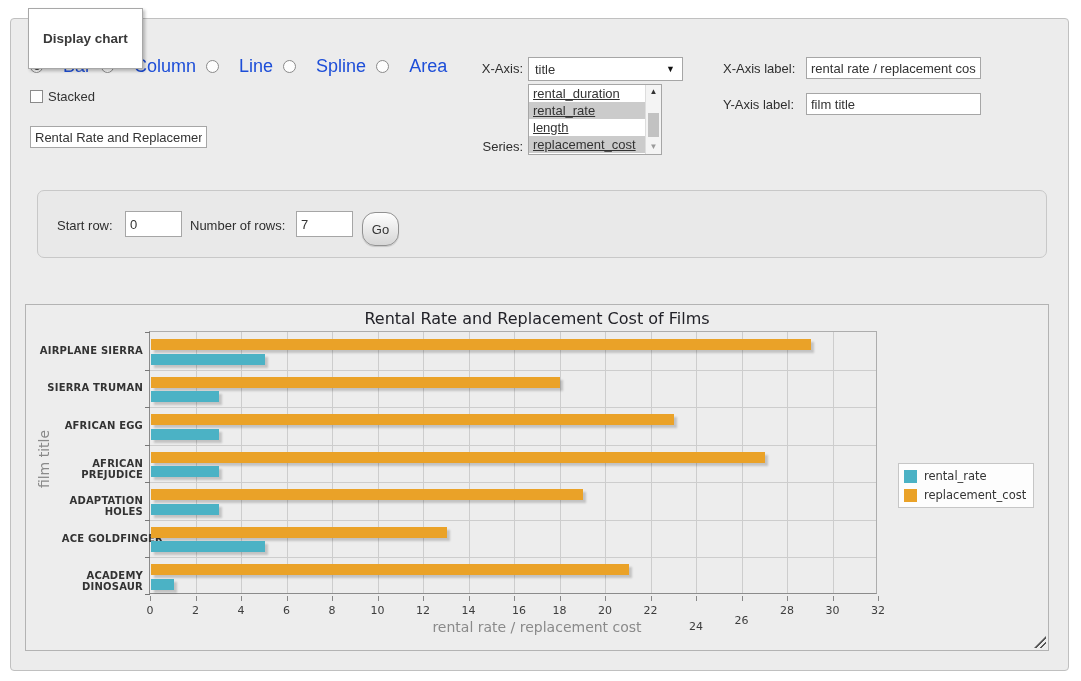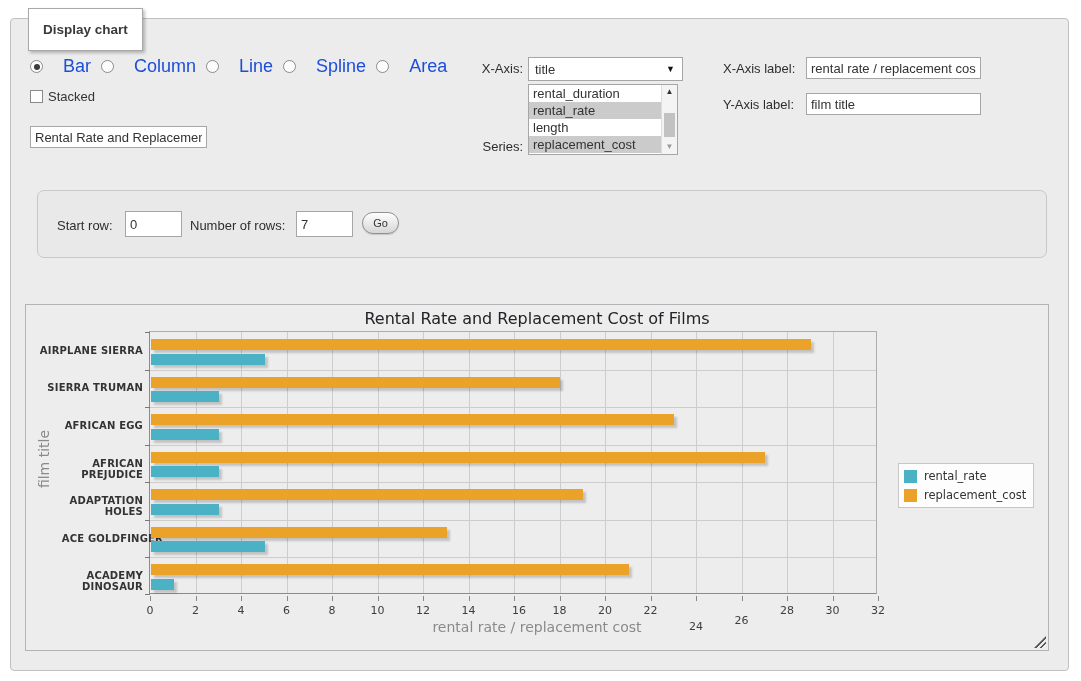--- a/index.html
+++ b/index.html
@@ -3,21 +3,21 @@
 <meta charset="utf-8">
 <style>
   * { box-sizing: border-box; margin: 0; padding: 0; }
   html,body { background:#fff; }
   body { font-family:"Liberation Sans", sans-serif; color:#333; }
   #page { position:relative; width:1081px; height:681px; background:#fff; overflow:hidden; }
 
   
   .fieldset-box { position:absolute; left:10px; top:18px; width:1059px; height:653px;
     background:#ececec; border:1px solid #c0c0c0; border-radius:4px; }
-  .legend-box { position:absolute; left:28px; top:8px; padding:13px 14px; background:#fff;
+  .legend-box { position:absolute; left:28px; top:8px; padding:22px 14px; background:#fff;
     border:1px solid #a8a8a8; box-shadow:2px 2px 3px rgba(0,0,0,0.25);
     font-size:13.5px; font-weight:bold; color:#3a3a3a; z-index:5; }
 
   
   .ctl-label { position:absolute; font-size:13px; color:#2e2e2e; white-space:nowrap; }
   .txt-input { position:absolute; height:22px; border:1px solid #a6a6a6; background:#fff;
     font-family:"Liberation Sans", sans-serif; font-size:13px; color:#333; padding:1px 4px;
     white-space:nowrap; overflow:hidden; }
   #radio-row { position:absolute; left:30px; top:56px; display:flex; align-items:center; gap:10px; }
   .opt { display:flex; align-items:center; gap:20px; font-size:18px; color:#1d4ed8; }
@@ -27,38 +27,38 @@
   #stacked-row { position:absolute; left:30px; top:89px; display:flex; align-items:center; gap:5px;
     font-size:13px; }
   .checkbox { width:13px; height:13px; border:1px solid #8a8a8a; background:#fdfdfd; }
 
   
   .select-box { position:absolute; left:528px; top:57px; width:155px; height:24px; background:#fff;
     border:1px solid #a6a6a6; font-size:13px; display:flex; align-items:center; padding-left:6px; }
   .select-arrow { position:absolute; right:7px; top:7px; font-size:9px; color:#111; line-height:1; }
 
   
-  .listbox { position:absolute; left:528px; top:84px; width:150px; height:71px; background:#fff;
-    border:1px solid #a6a6a6; display:flex; }
+  .listbox { position:absolute; left:528px; top:84px; width:134px; height:71px; background:#fff;
+    border:1px solid #a6a6a6; display:flex;text-decoration:underline; }
   .listbox-items { flex:1; overflow:hidden; }
   .lb-item { height:17px; line-height:17px; font-size:13px; padding-left:4px; white-space:nowrap; }
   .lb-item.selected { background:#cbcbcb; }
   .lb-scrollbar { width:16px; background:#f4f4f4; border-left:1px solid #ddd; position:relative; }
   .sb-up, .sb-down { position:absolute; left:0; width:100%; height:12px; text-align:center;
     font-size:8px; line-height:12px; }
   .sb-up { top:1px; color:#333; }
   .sb-down { bottom:1px; color:#9a9a9a; }
   .sb-thumb { position:absolute; left:2px; width:11px; top:28px; height:24px; background:#c2c2c2; }
 
   
   .rowbox { position:absolute; left:37px; top:190px; width:1010px; height:68px;
     background:#e9e9e9; border:1px solid #c8c8c8; border-radius:7px; }
-  .go-btn { position:absolute; left:362px; top:212px; width:37px; height:22px; border-radius:13px;
+  .go-btn { position:absolute; left:362px; top:212px; width:37px; height:34px; border-radius:13px;
     border:1px solid #919191; background:linear-gradient(#fefefe,#d6d6d6);
-    font-size:11px; color:#333; display:flex; align-items:center; justify-content:center;
+    font-size:13px; color:#333; display:flex; align-items:center; justify-content:center;
     box-shadow:0 1px 1px rgba(0,0,0,0.15); }
 
   
   #chart-container { position:absolute; left:25px; top:304px; width:1024px; height:347px;
     background:#ededed; border:1px solid #b3b3b3; font-family:"DejaVu Sans", sans-serif; }
   #chart-title { position:absolute; left:0; top:4px; width:100%; text-align:center;
     font-size:16px; color:#222228; }
   #plot { position:absolute; left:123px; top:26px; width:728px; height:263px;
     border-top:1px solid #adadad; border-right:1px solid #adadad;
     border-left:1px solid #8b8b8b; border-bottom:1px solid #8b8b8b; }

